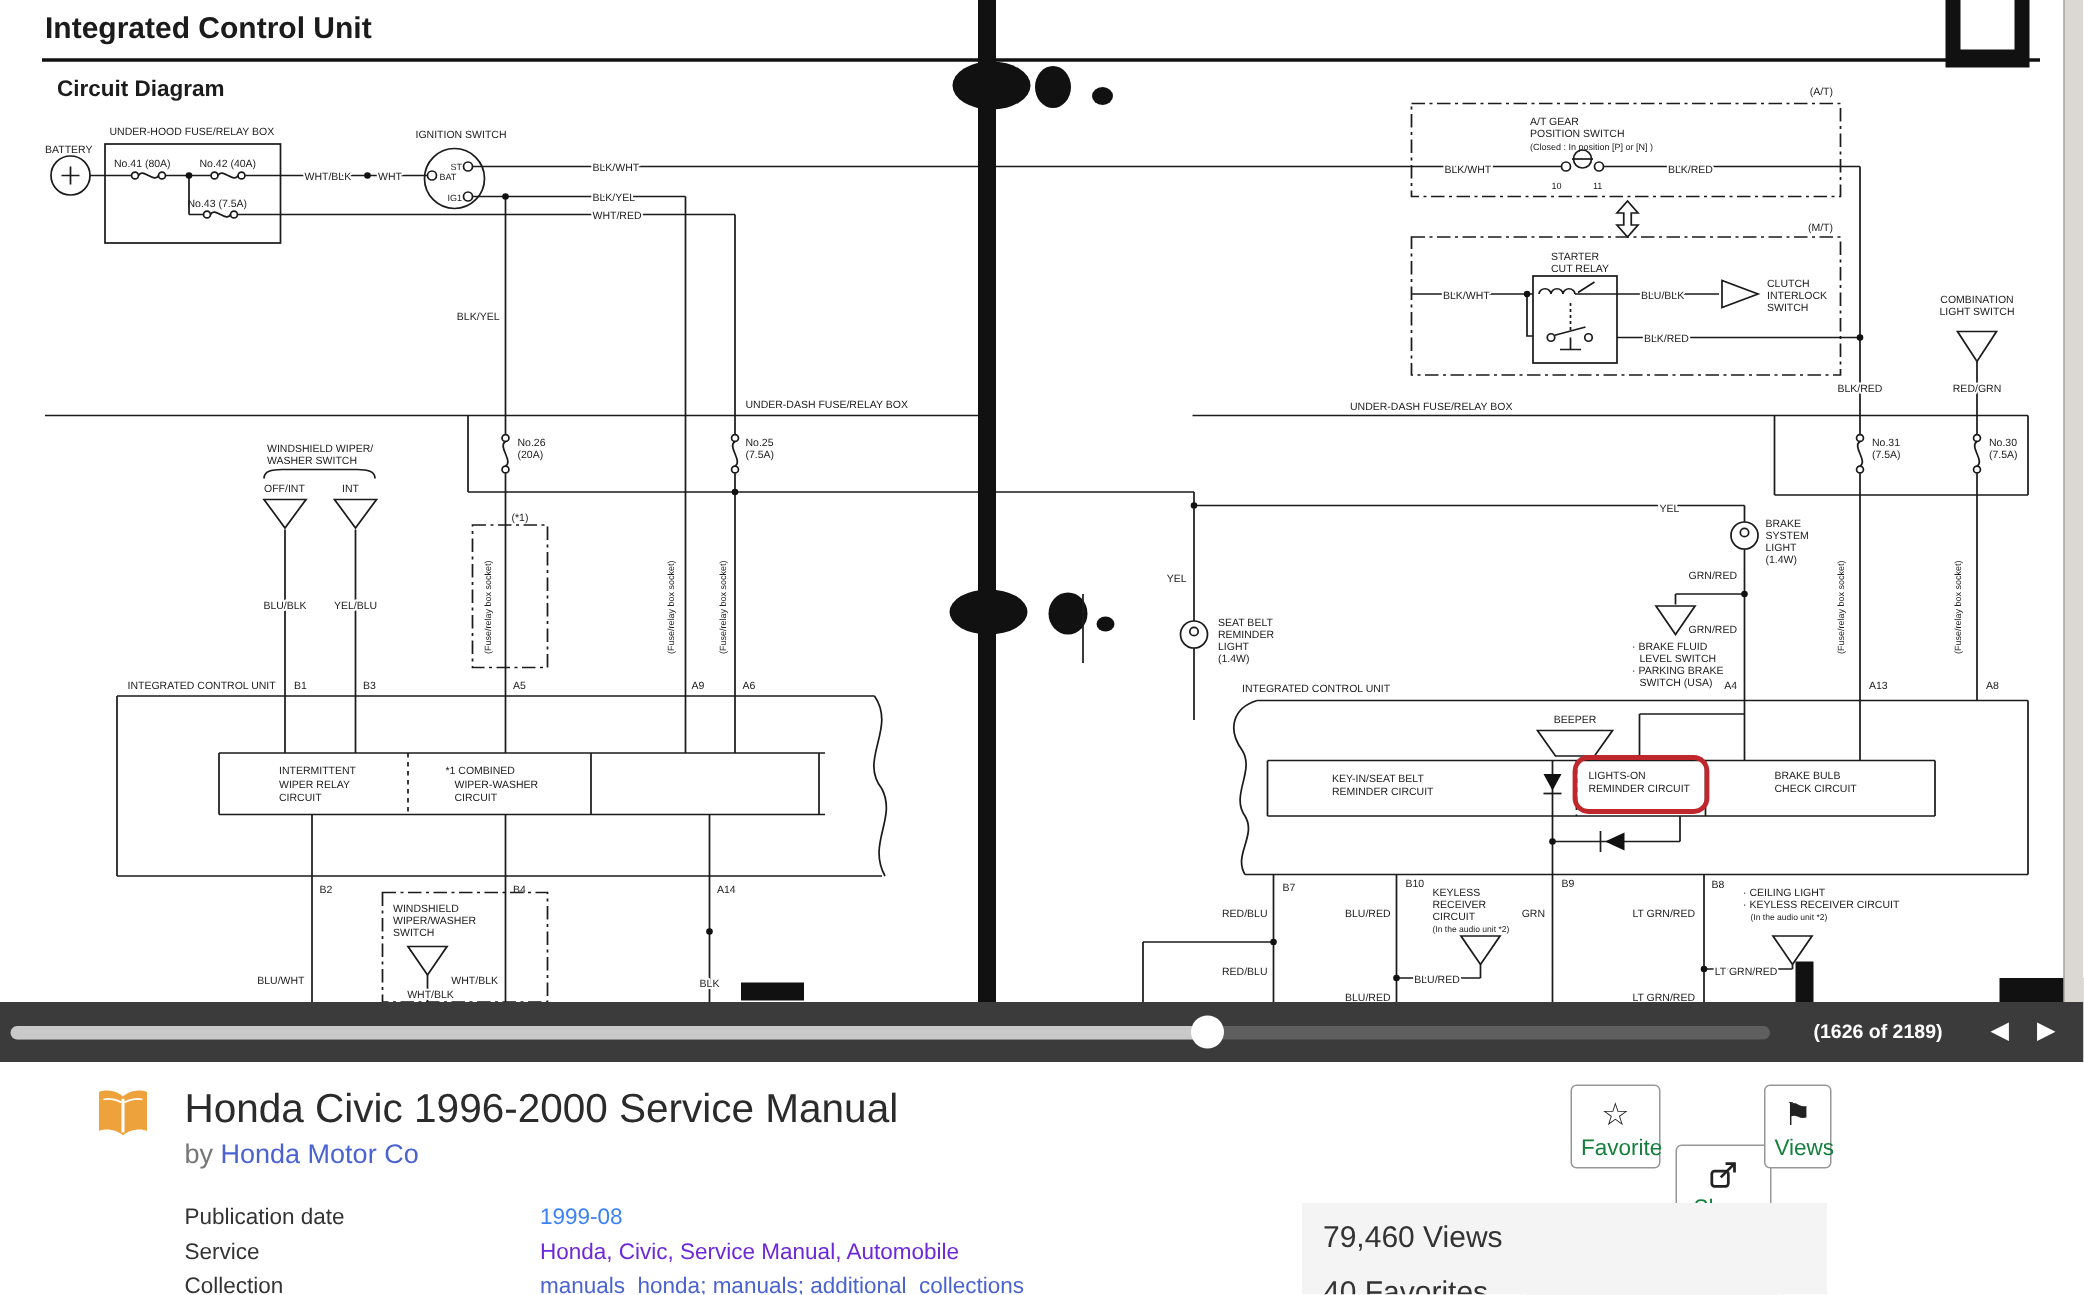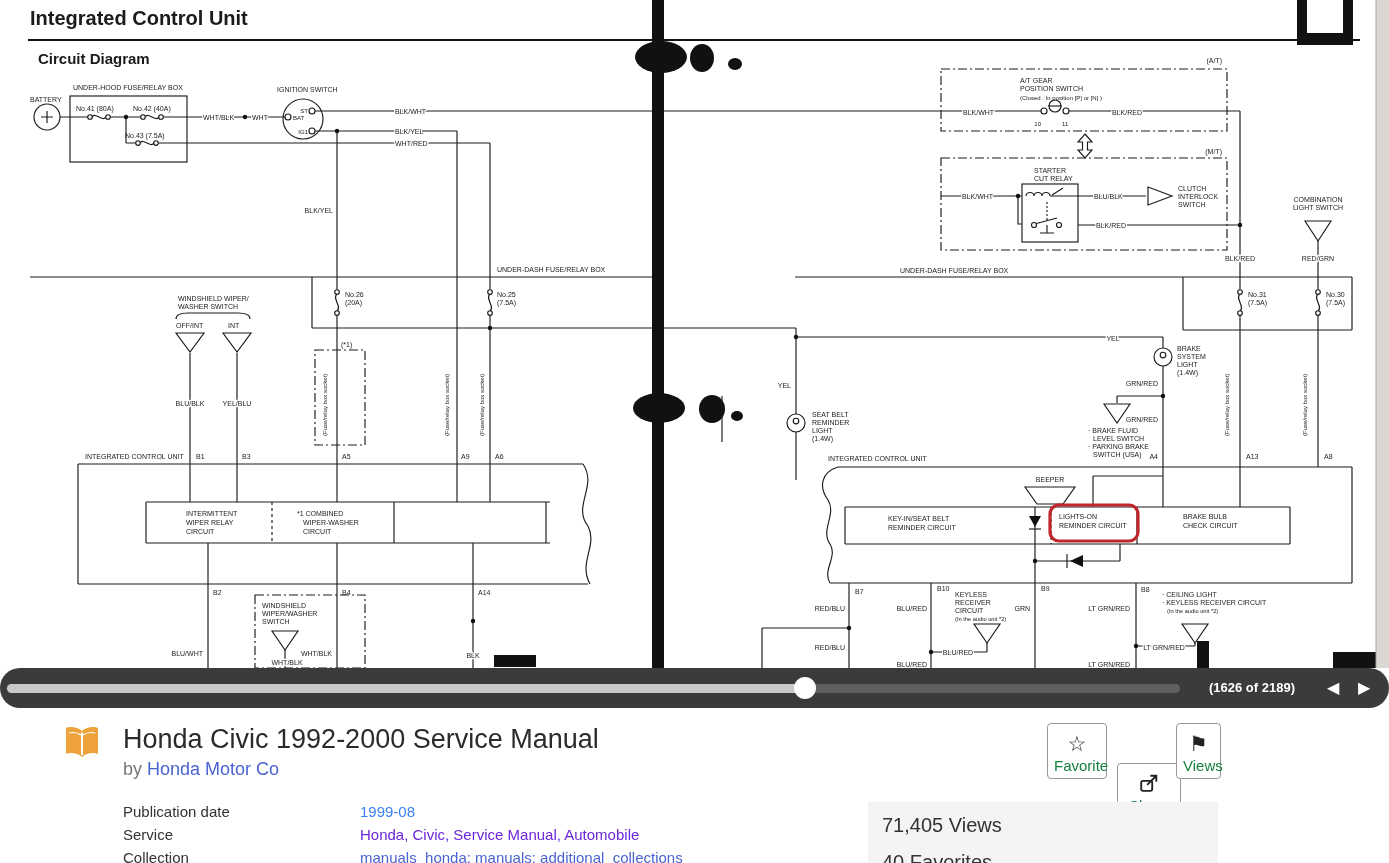--- a/index.html
+++ b/index.html
@@ -9,21 +9,21 @@
   }
   
   #diagram{position:absolute;left:0;top:0;display:block;background:#fff;}
   #diagram text{fill:#1b1b1b;font-family:"Liberation Sans",sans-serif;}
   #diagram text.halo{paint-order:stroke;stroke:#ffffff;stroke-width:2.6px;stroke-linejoin:round;}
   .ink{stroke:#1b1b1b;stroke-width:1.15;fill:none;}
   .ink-heavy{stroke:#111;stroke-width:2.2;fill:none;}
   .fillink{fill:#111;stroke:none;}
   .white{fill:#fff;}
   
-  .navbar{position:absolute;left:0;top:668px;width:1389px;height:40px;background:#3b3b3b;border-radius:20px;}
+  .navbar{position:absolute;left:0;top:668px;width:1389px;height:40px;background:#3b3b3b;}
   .nav-track{position:absolute;left:7px;top:16px;width:1173px;height:9px;background:#5f5f5f;border-radius:5px;}
   .nav-track-fill{width:798px;height:9px;background:#c9c9c9;border-radius:5px;}
   .nav-handle{position:absolute;left:794px;top:9px;width:22px;height:22px;background:#fff;border-radius:50%;}
   .nav-pages{position:absolute;left:1188px;top:0;width:128px;height:40px;line-height:40px;
     text-align:center;color:#fff;font-size:13px;font-weight:bold;}
   .nav-arrow{position:absolute;top:0;height:40px;line-height:40px;color:#fff;font-size:16px;cursor:pointer;}
   .nav-arrow.prev{left:1327px;}
   .nav-arrow.next{left:1358px;}
   
   .book-icon{position:absolute;left:62px;top:723px;width:40px;height:40px;}
@@ -369,21 +369,21 @@
   <div class="nav-arrow prev">◀</div>
   <div class="nav-arrow next">▶</div>
 </div>
 
 <svg class="book-icon" viewBox="0 0 40 40">
   <path fill="#eda23b" d="M20,8 C16,4 8,3 4,5 L4,31 C8,29 16,30 20,34 C24,30 32,29 36,31 L36,5 C32,3 24,4 20,8 Z"></path>
   <path fill="#ffffff" d="M19,9.5 L21,9.5 L21,32 L19,32 Z"></path>
   <path fill="none" stroke="#fff" stroke-width="1.2" d="M7,10 C11,9 16,10 19,12 M33,10 C29,9 24,10 21,12"></path>
 </svg>
 
-<div class="book-title">Honda Civic 1992-2000 Service Manual</div>
+<div class="book-title">Honda Civic 1996-2000 Service Manual</div>
 
 <div class="book-byline">
   <span>by</span>
   <a class="blue-link" style="color: rgb(74, 99, 209);">Honda Motor Co</a>
 </div>
 
 <button class="action-btn" id="btn-favorite">
   <span class="ic">☆</span>
   <span class="lb">Favorite</span>
 </button>
@@ -408,15 +408,15 @@
 <div class="meta-row" style="top:826px">
   <span>Service</span>
   <a class="meta-value blue-link" style="color: #6d28d9;">Honda, Civic, Service Manual, Automobile</a>
 </div>
 <div class="meta-row" style="top:849px">
   <span>Collection</span>
   <a class="meta-value blue-link" style="color: rgb(74, 99, 209);">manuals_honda; manuals; additional_collections</a>
 </div>
 
 <div class="stats-panel">
-  <div class="stats-views">71,405 Views</div>
+  <div class="stats-views">79,460 Views</div>
   <div class="stats-favorites">40 Favorites</div>
 </div>
 
 </body></html>

